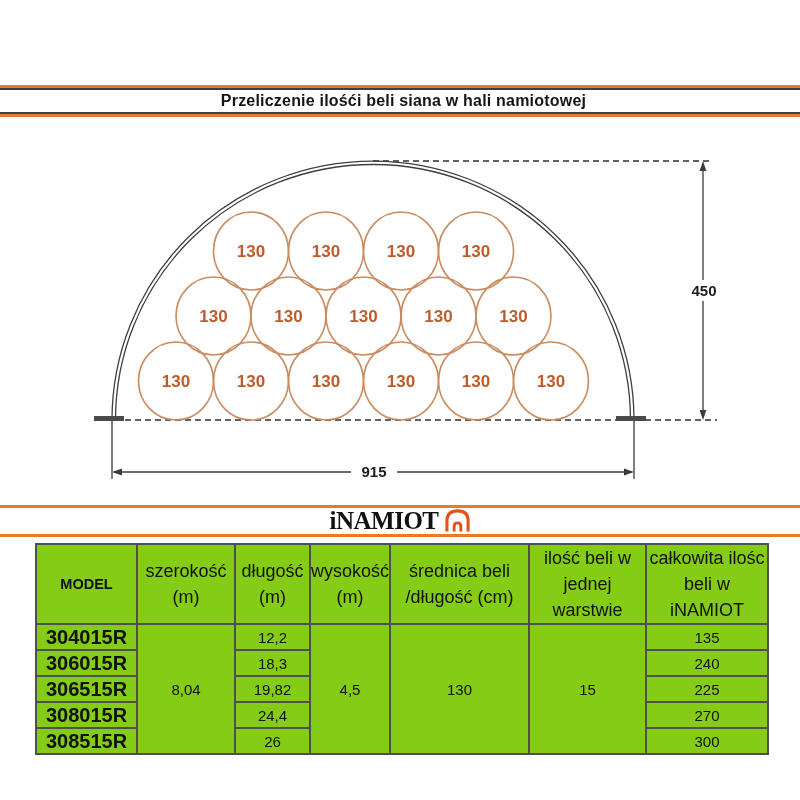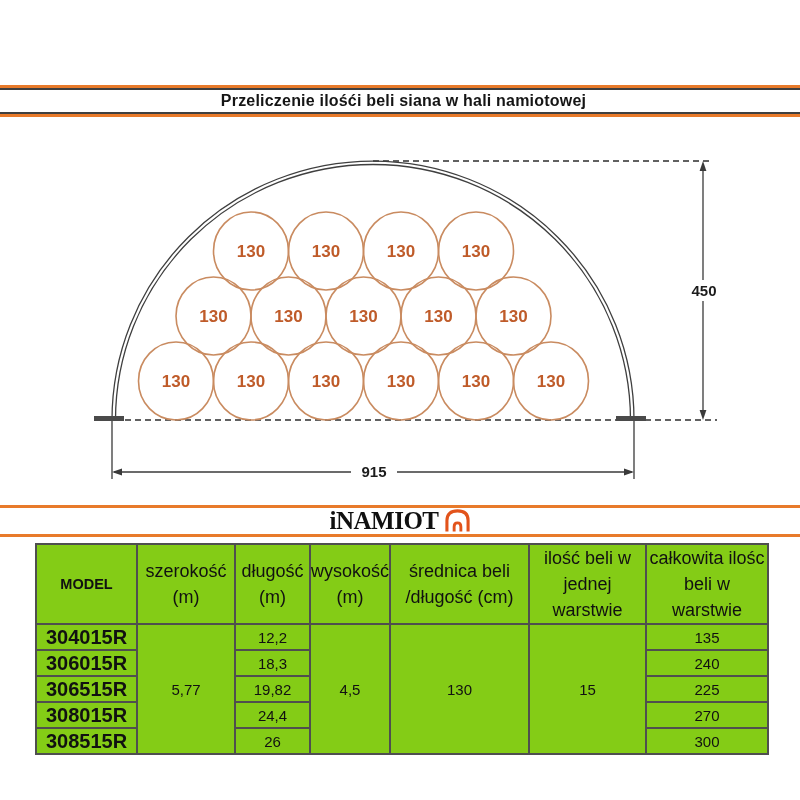--- a/index.html
+++ b/index.html
@@ -181,28 +181,28 @@
       <th>
         <div class="hdr">średnica beli</div>
           <div class="hdr">/długość (cm)</div>
       </th>
       <th>
         <div class="hdr">ilość beli w jednej</div>
           <div class="hdr">warstwie</div>
       </th>
       <th>
         <div class="hdr">całkowita ilośc</div>
-          <div class="hdr">beli w warstwie</div>
+          <div class="hdr">beli w iNAMIOT</div>
       </th>
     </tr>
   </thead>
   <tbody>
     <tr>
       <td class="cell-model">304015R</td>
-      <td class="cell-val" rowspan="5">5,77</td>
+      <td class="cell-val" rowspan="5">8,04</td>
       <td class="cell-val">12,2</td>
       <td class="cell-val" rowspan="5">4,5</td>
       <td class="cell-val" rowspan="5">130</td>
       <td class="cell-val" rowspan="5">15</td>
       <td class="cell-val">135</td>
     </tr>
     <tr>
       <td class="cell-model">306015R</td>
       <td class="cell-val">18,3</td>
       <td class="cell-val">240</td>

